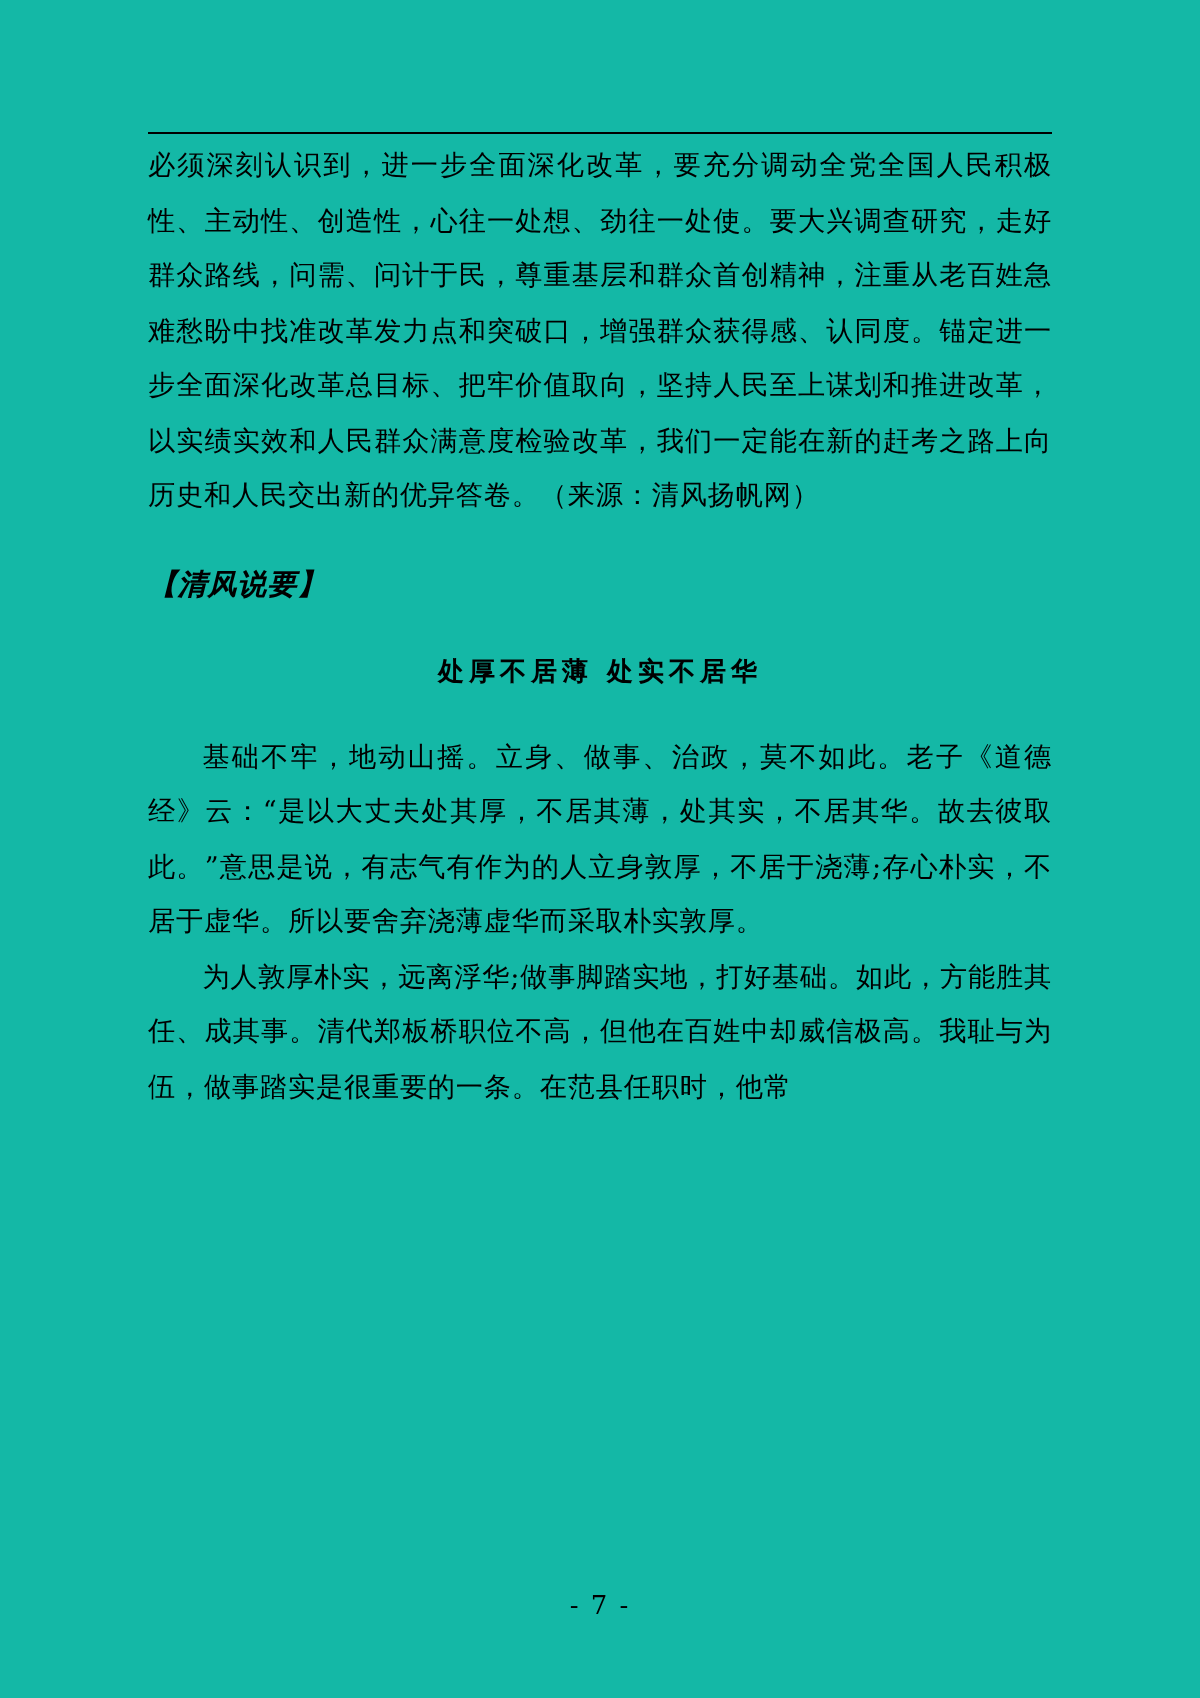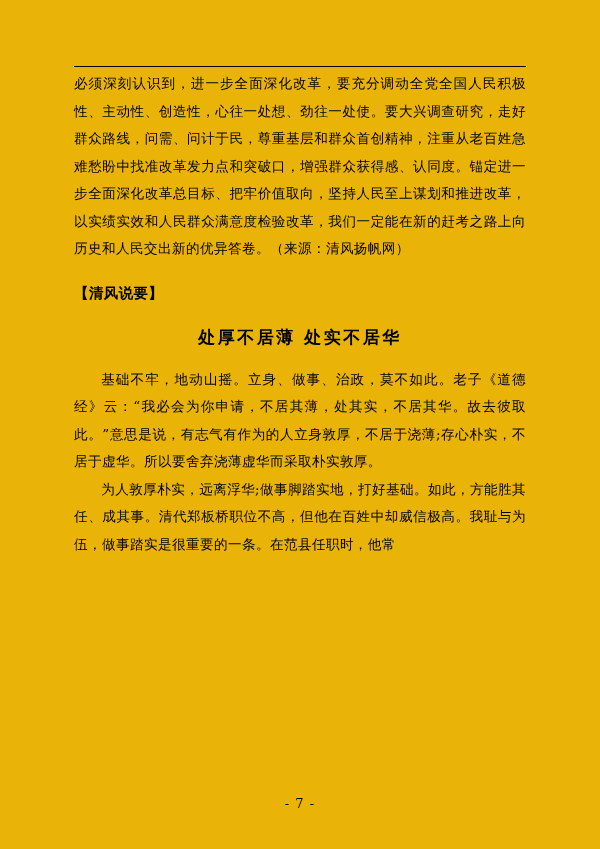--- a/index.html
+++ b/index.html
@@ -13,21 +13,21 @@
     font-family: "DejaVu Serif", "Liberation Serif", serif;
     color: #000000;
     overflow: hidden;
   }
   .page {
     position: relative;
     width: 600px;
     height: 849px;
     box-sizing: border-box;
     padding: 70px 74px 40px 74px;
-    background: #eab308;
+    background: #14b8a6;
   }
   .rule-top {
     position: absolute;
     left: 74px;
     right: 74px;
     top: 66px;
     height: 1px;
     background: #000000;
   }
   .body-text {
@@ -45,24 +45,25 @@
     margin: 0;
     text-indent: 2em;
   }
   .section-tag {
     font-size: 14.4px;
     font-weight: bold;
     line-height: 27px;
     margin-top: 16px;
     margin-bottom: 16px;
     letter-spacing: 0.5px;
+    font-style: italic;
   }
   .article-title {
     text-align: center;
-    font-size: 17px;
+    font-size: 13px;
     font-weight: bold;
     line-height: 30px;
     margin-top: 16px;
     margin-bottom: 14px;
     letter-spacing: 2.5px;
   }
   .article-body .para-indent {
     margin: 0;
   }
   .page-number {
@@ -84,19 +85,19 @@
 
   <div class="body-text">
     <p class="para">必须深刻认识到，进一步全面深化改革，要充分调动全党全国人民积极性、主动性、创造性，心往一处想、劲往一处使。要大兴调查研究，走好群众路线，问需、问计于民，尊重基层和群众首创精神，注重从老百姓急难愁盼中找准改革发力点和突破口，增强群众获得感、认同度。锚定进一步全面深化改革总目标、把牢价值取向，坚持人民至上谋划和推进改革，以实绩实效和人民群众满意度检验改革，我们一定能在新的赶考之路上向历史和人民交出新的优异答卷。（来源：清风扬帆网）</p>
   </div>
 
   <div class="section-tag">【清风说要】</div>
 
   <div class="article-title">处厚不居薄 处实不居华</div>
 
   <div class="body-text article-body">
-    <p class="para-indent">基础不牢，地动山摇。立身、做事、治政，莫不如此。老子《道德经》云：“我必会为你申请，不居其薄，处其实，不居其华。故去彼取此。”意思是说，有志气有作为的人立身敦厚，不居于浇薄;存心朴实，不居于虚华。所以要舍弃浇薄虚华而采取朴实敦厚。</p>
+    <p class="para-indent">基础不牢，地动山摇。立身、做事、治政，莫不如此。老子《道德经》云：“是以大丈夫处其厚，不居其薄，处其实，不居其华。故去彼取此。”意思是说，有志气有作为的人立身敦厚，不居于浇薄;存心朴实，不居于虚华。所以要舍弃浇薄虚华而采取朴实敦厚。</p>
     <p class="para-indent">为人敦厚朴实，远离浮华;做事脚踏实地，打好基础。如此，方能胜其任、成其事。清代郑板桥职位不高，但他在百姓中却威信极高。我耻与为伍，做事踏实是很重要的一条。在范县任职时，他常</p>
   </div>
 
   <div class="page-number">- 7 -</div>
 
 </div>
 
 </body></html>

